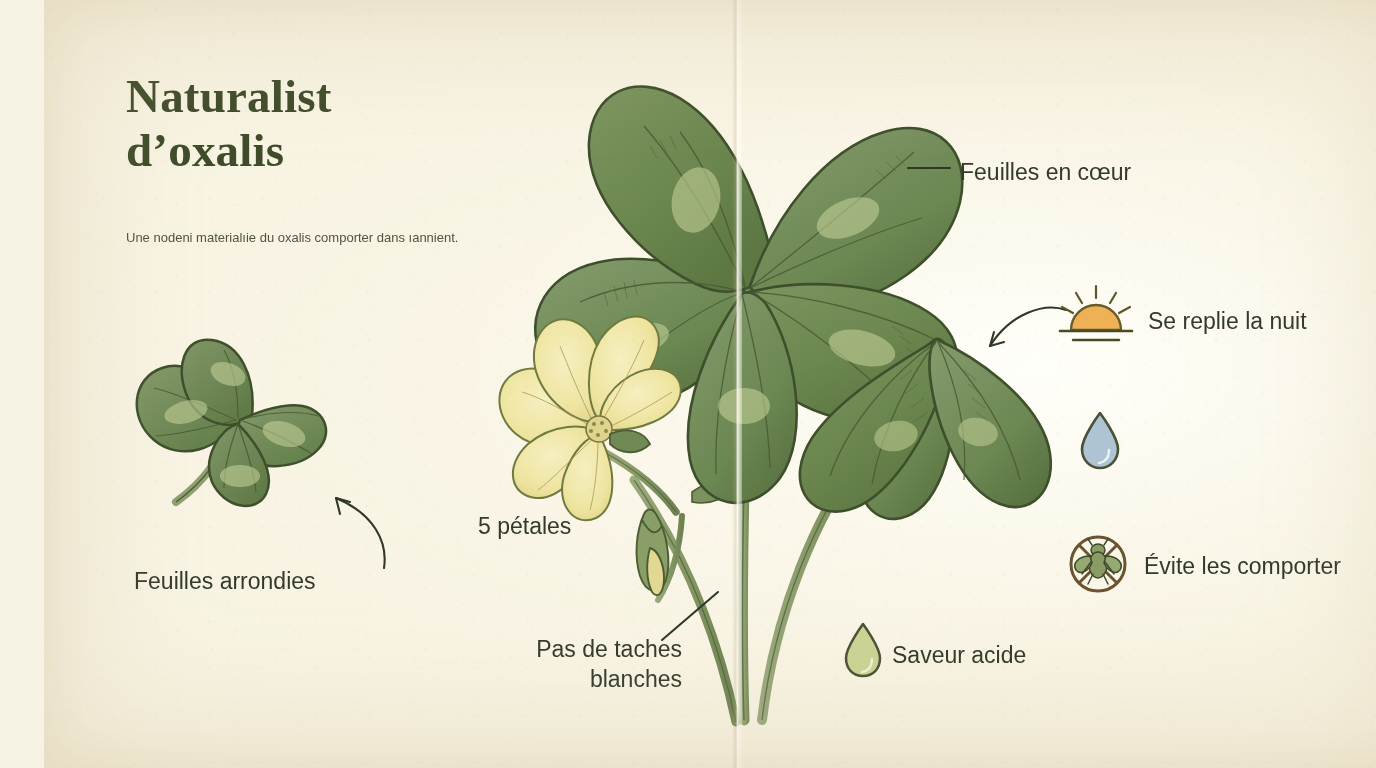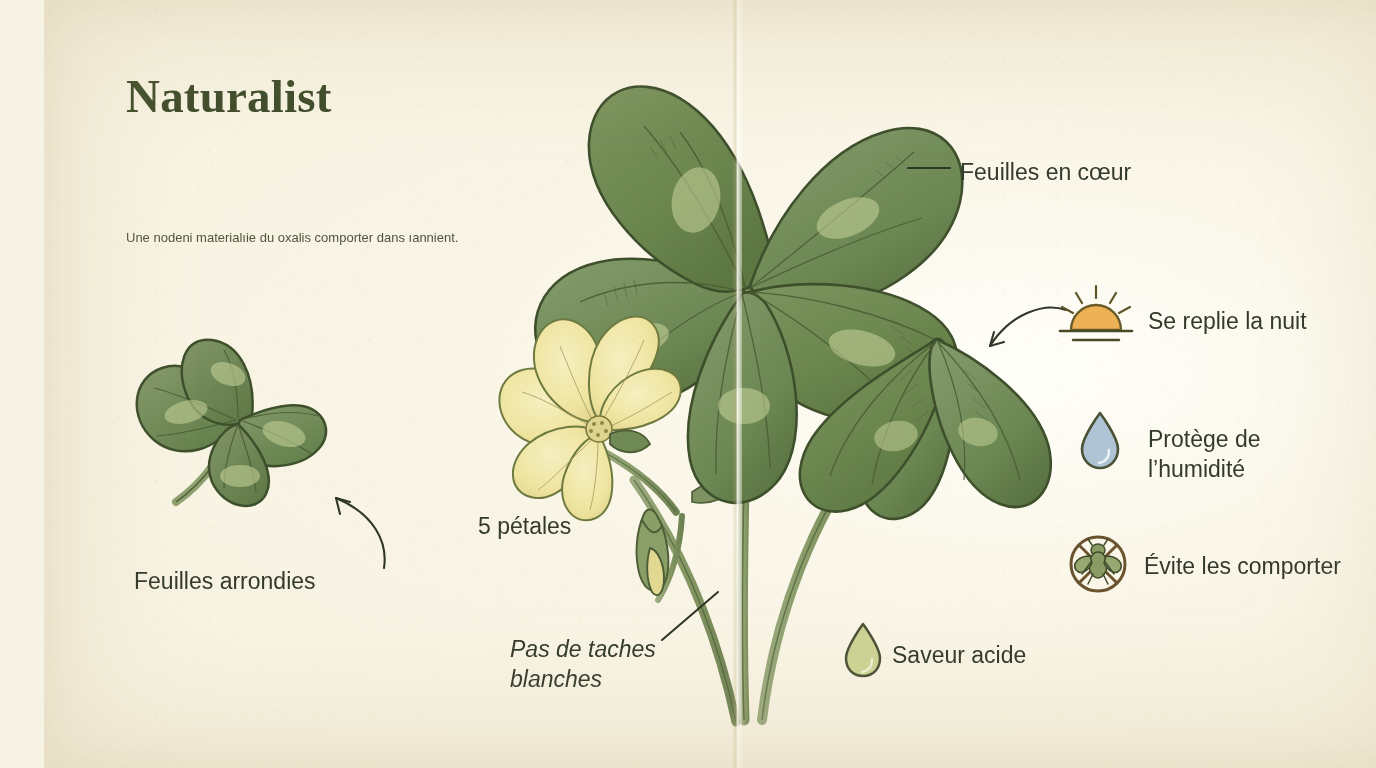--- a/index.html
+++ b/index.html
@@ -49,21 +49,21 @@
     position:absolute;left:82px;top:228px;width:400px;
     font-size:13px;line-height:1.58;color:#50543f;
   }
   .lbl{position:absolute;font-size:23px;color:#333a2c;line-height:1.32;white-space:pre-line;}
   #lbl-coeur{left:916px;top:157px;}
   #lbl-nuit{left:1104px;top:306px;}
   #lbl-humid{left:1104px;top:424px;}
   #lbl-insect{left:1100px;top:551px;}
   #lbl-saveur{left:848px;top:640px;}
   #lbl-petales{left:434px;top:511px;text-align:center;}
-  #lbl-taches{left:466px;top:634px;width:172px;text-align:left;font-style:italic;}
+  #lbl-taches{left:466px;top:634px;width:172px;text-align:right;}
   #lbl-arrondies{left:90px;top:566px;}
 </style>
 </head>
 <body>
 
 <div id="page">
 
   <svg class="art" style="left:400px;top:40px;" width="640" height="700" viewBox="0 0 640 700">
     <defs>
       <linearGradient id="lfA" x1="0" y1="0" x2="0.6" y2="1">
@@ -292,29 +292,28 @@
     </g>
   </svg>
 
   <svg class="art" style="left:796px;top:621px;" width="46" height="58" viewBox="0 0 46 58">
     <path d="M23 3 C23 3 6 26 6 37 C6 48 13 55 23 55 C33 55 40 48 40 37 C40 26 23 3 23 3 Z" fill="#ccd394" stroke="#4a5236" stroke-width="2.5" stroke-linejoin="round"></path>
     <path d="M32 38 C32 46 28 50 22 51" stroke="#eef2d4" stroke-width="2.3" fill="none" stroke-linecap="round"></path>
   </svg>
 
   <div id="title">
     <div>Naturalist</div>
+    <div>d’oxalis</div>
   </div>
 
   <div id="subtitle">Une nodeni materialıie du oxalis
 comporter dans ıannient.</div>
 
   <div class="lbl" id="lbl-coeur">Feuilles en cœur</div>
   <div class="lbl" id="lbl-nuit">Se replie la nuit</div>
-  <div class="lbl" id="lbl-humid">Protège de
-l’humidité</div>
   <div class="lbl" id="lbl-insect">Évite les comporter</div>
   <div class="lbl" id="lbl-saveur">Saveur acide</div>
   <div class="lbl" id="lbl-petales">5 pétales</div>
   <div class="lbl" id="lbl-taches">Pas de taches
 blanches</div>
   <div class="lbl" id="lbl-arrondies">Feuilles arrondies</div>
 
   <div id="grain"></div>
   <div id="fold"></div>
   <div id="vignette"></div>

